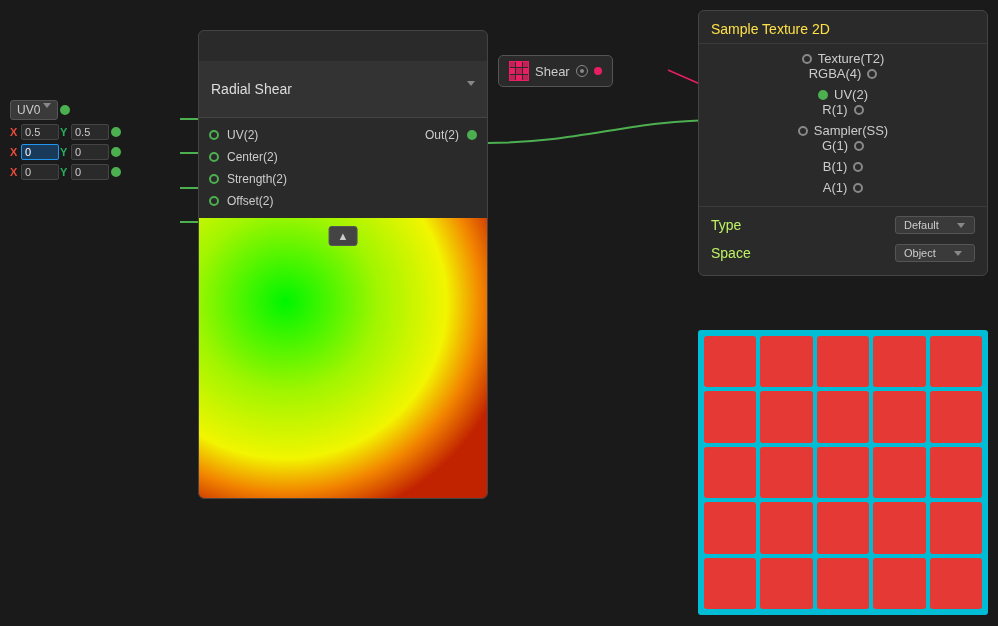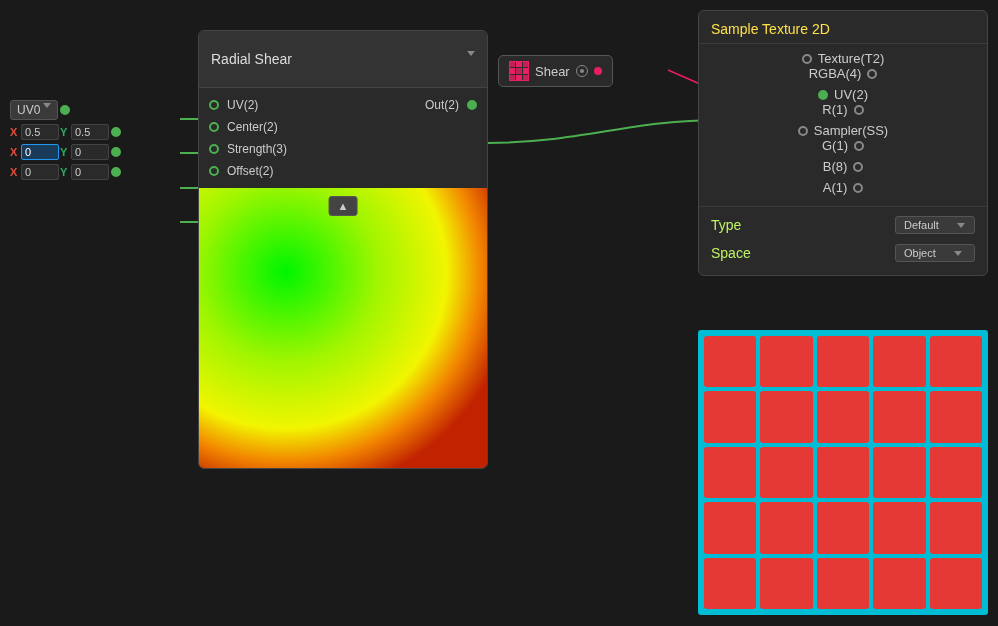--- a/index.html
+++ b/index.html
@@ -96,20 +96,21 @@
       overflow: hidden;
     }
 
     .node-header {
       background: #333;
       padding: 20px 12px;
       display: flex;
       align-items: flex-start;
       justify-content: space-between;
       border-bottom: 1px solid #444;
+      margin-top: 30px;
     }
 
     .node-title {
       color: #ddd;
       font-size: 14px;
       font-weight: 500;
     }
 
     .node-ports {
       padding: 6px 0;
@@ -424,21 +425,21 @@
     <div class="port-row">
       <div class="port-left">
         <div class="port-dot green"></div>
         <span class="port-label">Center(2)</span>
       </div>
     </div>
 
     <div class="port-row">
       <div class="port-left">
         <div class="port-dot green"></div>
-        <span class="port-label">Strength(3)</span>
+        <span class="port-label">Strength(2)</span>
       </div>
     </div>
 
     <div class="port-row">
       <div class="port-left">
         <div class="port-dot green"></div>
         <span class="port-label">Offset(2)</span>
       </div>
     </div>
   </div>
@@ -514,21 +515,21 @@
       </div>
       <div class="texture-port-right">
         <span>G(1)</span>
         <div style="width:10px;height:10px;border-radius:50%;background:transparent;border:2px solid #888;"></div>
       </div>
     </div>
 
     <div class="texture-port-row">
       <div class="texture-port-left"></div>
       <div class="texture-port-right">
-        <span>B(8)</span>
+        <span>B(1)</span>
         <div style="width:10px;height:10px;border-radius:50%;background:transparent;border:2px solid #888;"></div>
       </div>
     </div>
     <div class="texture-port-row">
       <div class="texture-port-left"></div>
       <div class="texture-port-right">
         <span>A(1)</span>
         <div style="width:10px;height:10px;border-radius:50%;background:transparent;border:2px solid #888;"></div>
       </div>
     </div>

